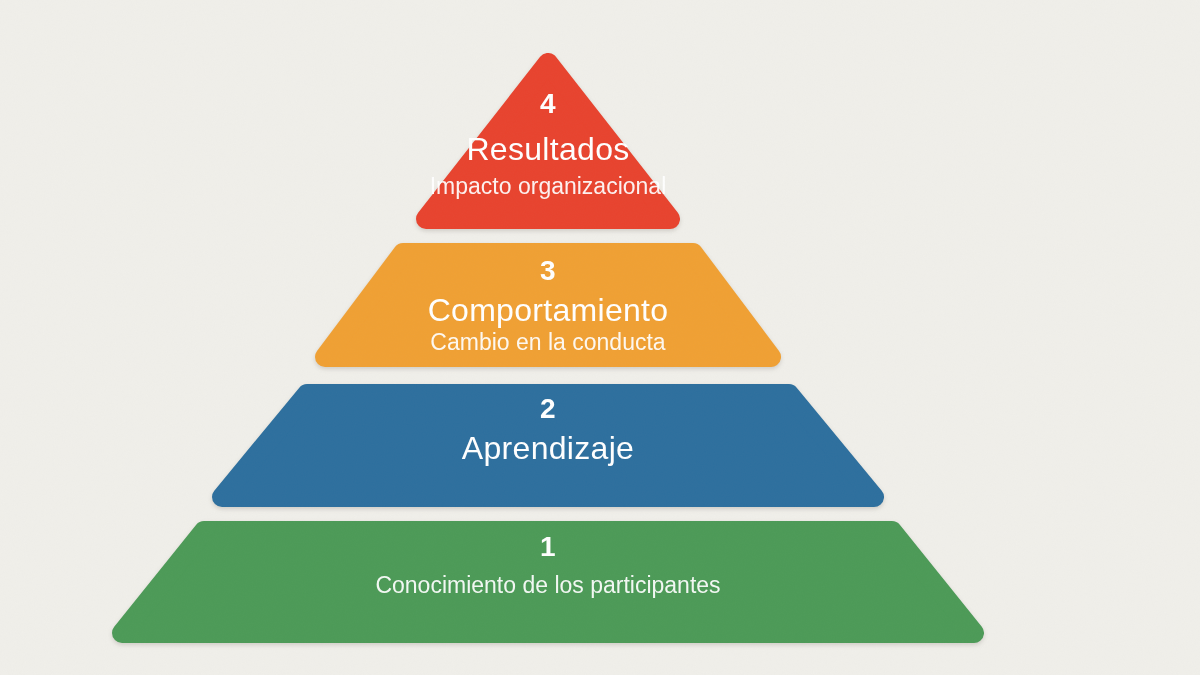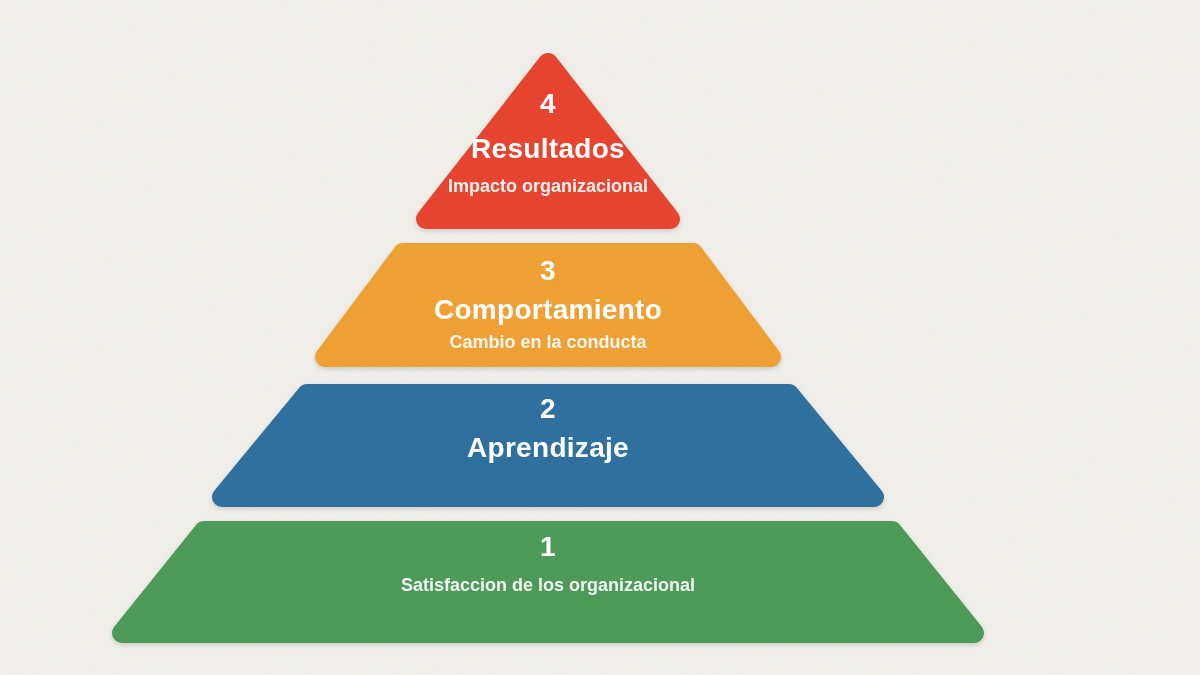--- a/index.html
+++ b/index.html
@@ -33,28 +33,28 @@
     color: #ffffff;
     pointer-events: none;
   }
   .level-num {
     font-size: 28px;
     font-weight: bold;
     line-height: 40px;
     letter-spacing: 0.5px;
   }
   .level-title {
-    font-size: 28px;
-    font-weight: bold;
+    font-size: 32px;
+    font-weight: normal;
     line-height: 38px;
     letter-spacing: 0.3px;
   }
   .level-subtitle {
-    font-size: 18px;
-    font-weight: bold;
+    font-size: 23px;
+    font-weight: normal;
     line-height: 27px;
     color: rgba(255,255,255,0.93);
   }
   .lvl-4 { top: 84px;  width: 250px; }
   .lvl-4 .level-title { margin-top: 6px; }
   .lvl-4 .level-subtitle { margin-top: 5px; line-height: 26px; }
   .lvl-3 { top: 251px; width: 420px; }
   .lvl-3 .level-subtitle { }
   .lvl-2 { top: 389px; width: 640px; }
   .lvl-2 .level-subtitle { margin-top: 5px; }
@@ -97,21 +97,21 @@
     <div class="level-subtitle">Cambio en la conducta</div>
   </div>
 
   <div class="level-text lvl-2">
     <div class="level-num">2</div>
     <div class="level-title">Aprendizaje</div>
   </div>
 
   <div class="level-text lvl-1">
     <div class="level-num">1</div>
-    <div class="level-subtitle">Satisfaccion de los organizacional</div>
+    <div class="level-subtitle">Conocimiento de los participantes</div>
   </div>
 
   <svg class="noise-overlay" width="1200" height="675">
     <filter id="paperNoise">
       <feTurbulence type="fractalNoise" baseFrequency="0.9" numOctaves="2" stitchTiles="stitch"></feTurbulence>
       <feColorMatrix type="matrix" values="0 0 0 0 0.5  0 0 0 0 0.5  0 0 0 0 0.45  0 0 0 0.07 0"></feColorMatrix>
     </filter>
     <rect width="1200" height="675" filter="url(#paperNoise)"></rect>
   </svg>
 

